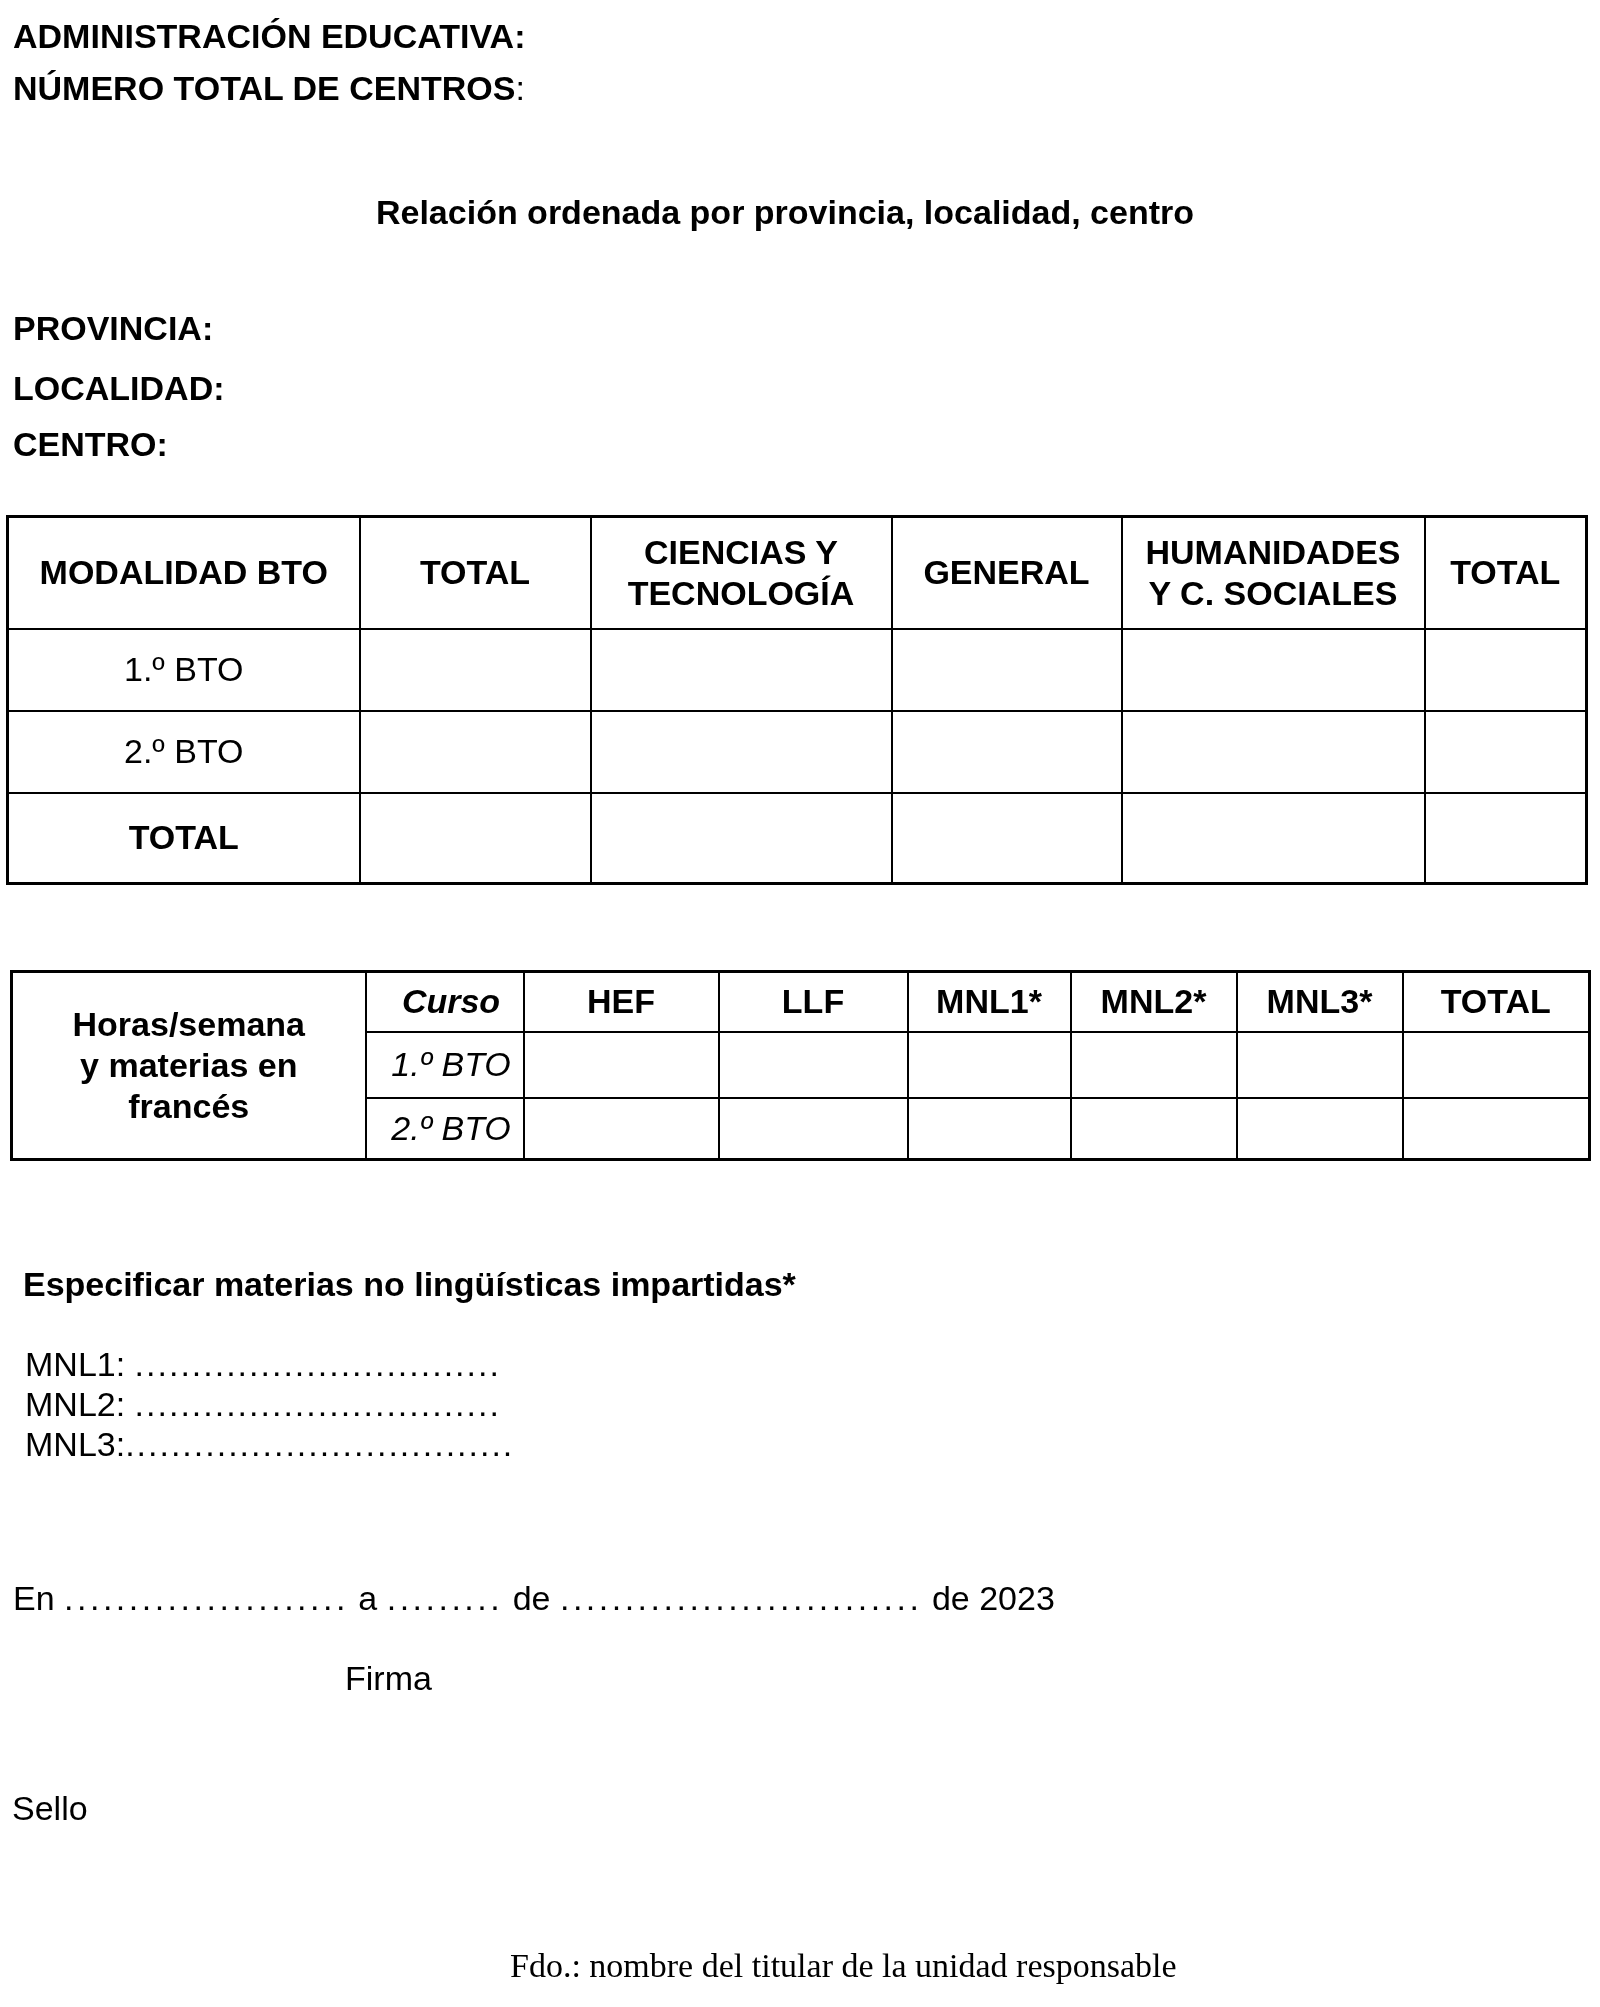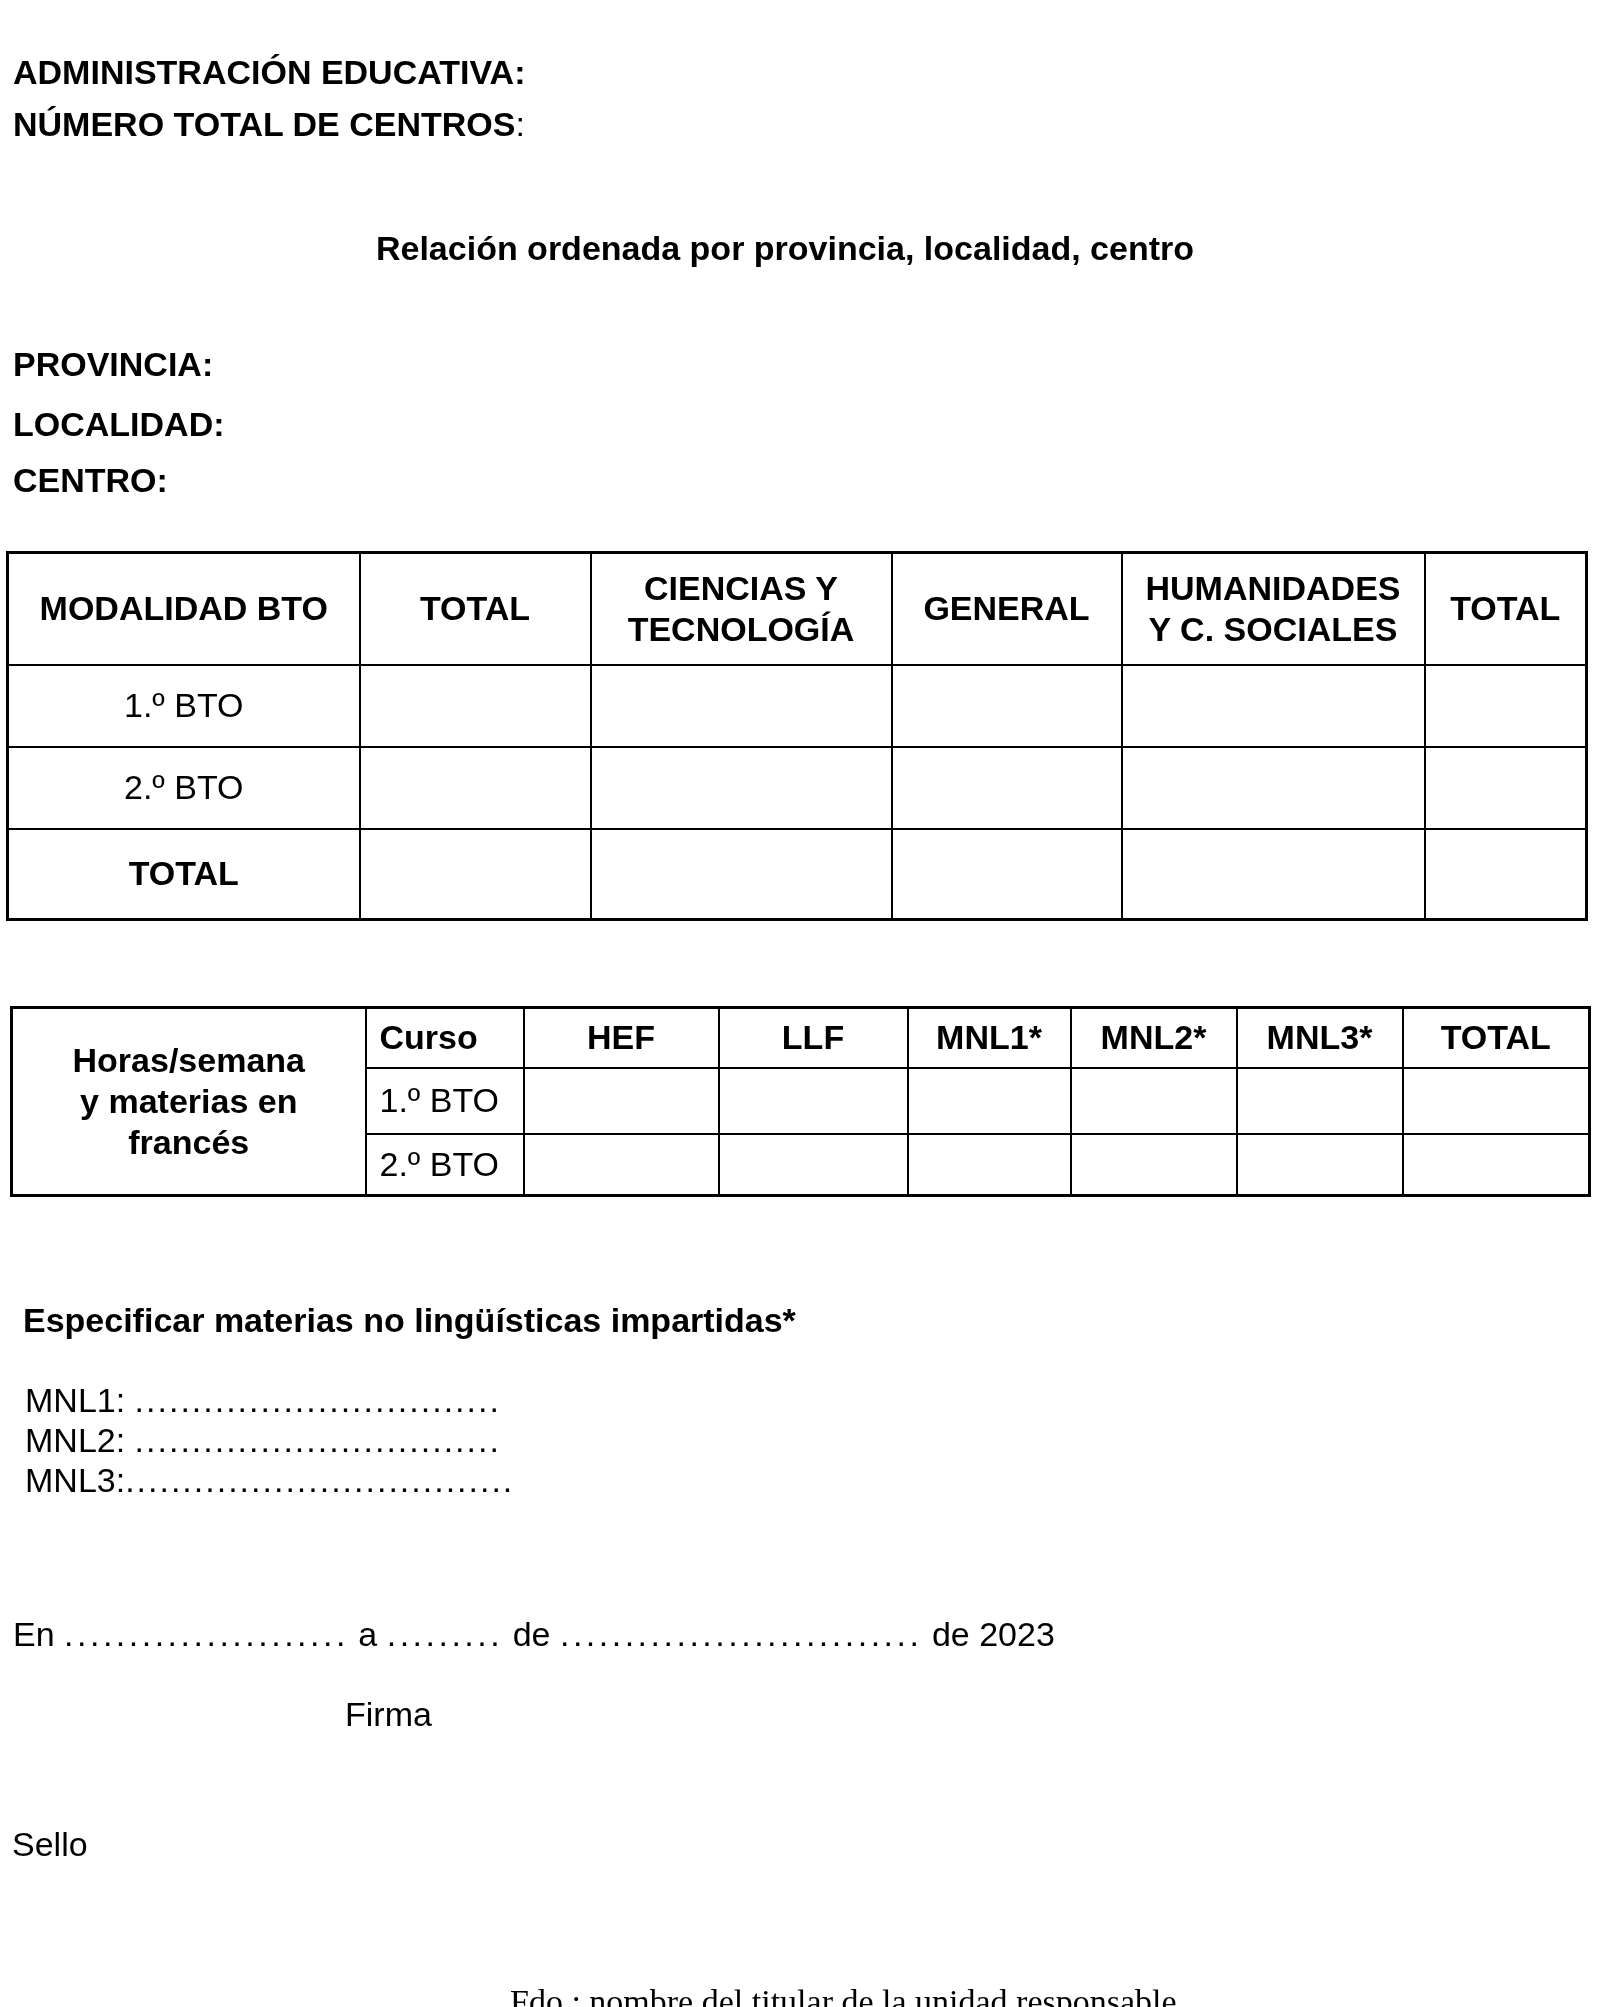--- a/index.html
+++ b/index.html
@@ -6,21 +6,21 @@
   html,body { background:#ffffff; }
   .page {
     position:relative;
     width:1600px; height:2007px;
     background:#ffffff;
     color:#000000;
     font-family:"Liberation Sans","DejaVu Sans",sans-serif;
     font-size:34px;
     overflow:hidden;
   }
-  .abs { position:absolute;margin-top:36px; }
+  .abs { position:absolute; }
   .b { font-weight:bold; }
   .line { white-space:nowrap; line-height:1.18; }
 
   
   #admin-line   { left:13px;  top:16px; }
   #numero-line  { left:13px;  top:68px; }
   #doc-title    { left:0;     top:192px; width:1570px; text-align:center; }
   #provincia    { left:13px;  top:308px; }
   #localidad    { left:13px;  top:368px; }
   #centro       { left:13px;  top:424px; }
@@ -50,21 +50,21 @@
   #horas-table col:nth-child(2){width:158px;}
   #horas-table col:nth-child(3){width:195px;}
   #horas-table col:nth-child(4){width:189px;}
   #horas-table col:nth-child(5){width:163px;}
   #horas-table col:nth-child(6){width:166px;}
   #horas-table col:nth-child(7){width:166px;}
   #horas-table col:nth-child(8){width:187px;}
   #horas-table tr.hdr { height:60px; }
   #horas-table tr.r1  { height:66px; }
   #horas-table tr.r2  { height:62px; }
-  #horas-table .left-cell { text-align:left; padding-left:13px; }
+  #horas-table .left-cell { text-align:center; padding-left:13px;font-style:italic; }
 
   
   #especificar-heading { left:23px; top:1264px; }
   #mnl-list { left:25px; top:1344px; line-height:43px; }
   .dots-mnl { letter-spacing:2px; }
   .dots-en  { letter-spacing:3.5px; }
 
   
   #en-line   { left:13px;  top:1578px; }
   #firma     { left:345px; top:1658px; }

